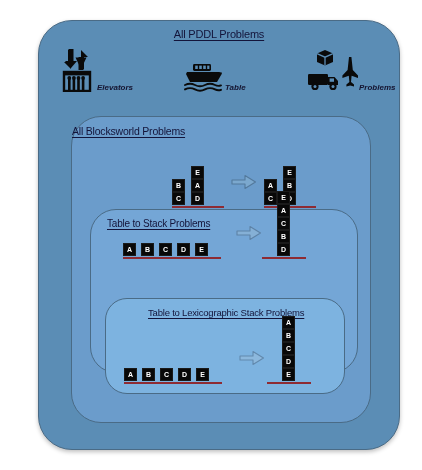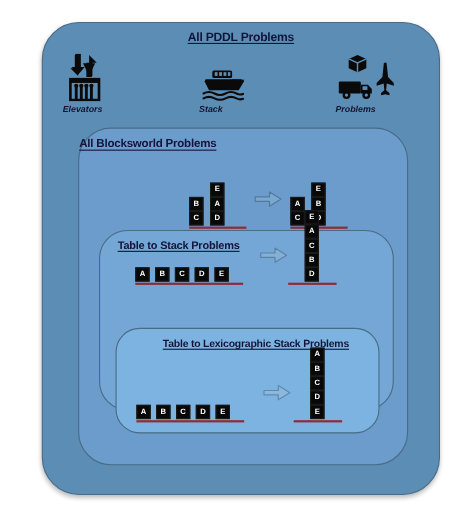--- a/index.html
+++ b/index.html
@@ -36,38 +36,38 @@
   #layer-lex{
     left:14px;top:88px;width:240px;height:96px;
     background:#7db3e0;
     border-radius:22px;
   }
 
   
   .title{
     position:absolute;
     color:#13143a;
-    font-weight:bold;
+    font-weight:normal;
     text-decoration:underline;
     text-underline-offset:2px;
     white-space:nowrap;
     letter-spacing:-0.2px;
   }
   #title-pddl{top:7px;left:0;width:100%;text-align:center;font-size:11px;}
   #title-blocks{top:8px;left:0;width:100%;font-size:10.5px;}
   #title-tts{top:8px;left:16px;font-size:10px;}
   #title-lex{top:8px;left:14px;font-size:9.5px;margin-left:28px;}
 
   
   #icons-row{
     position:absolute;top:27px;left:0;width:100%;
     display:flex;justify-content:center;align-items:flex-end;
     gap:48px;
   }
-  .icon-cell{display:flex;flex-direction:column;align-items:flex-start;width:76px;}
+  .icon-cell{display:flex;flex-direction:row;align-items:flex-end;width:76px;}
   .icon-art{height:44px;display:flex;align-items:flex-end;justify-content:center;}
   .icon-label{
     margin-top:3px;font-size:8px;font-style:italic;color:#14132f;font-weight:bold;
   }
   .stack{display:flex;flex-direction:column;}
   .row{display:flex;flex-direction:row;gap:5px;}
   .block{
     width:13px;height:13px;
     background:#080808;
     border:1px solid #1a1a1a;
@@ -134,21 +134,21 @@
             <rect x="26.2" y="5.6" width="2.2" height="3.4" fill="#5b8db5"></rect>
             <path d="M6 12 L38 12 L41 13.6 L36 22 L9 22 L5 14 Z"></path>
             <path d="M30 12 L41 12.6 L38 17 L30 17 Z"></path>
           </g>
           <g fill="none" stroke="#0a0a0a" stroke-width="1.9" stroke-linecap="round">
             <path d="M4 25 Q9 22.4 14 25 Q19 27.6 24 25 Q29 22.4 34 25 Q37 26.6 40 25.4"></path>
             <path d="M4 29.4 Q9 26.8 14 29.4 Q19 32 24 29.4 Q29 26.8 34 29.4 Q37 31 40 29.8"></path>
           </g>
         </svg>
       </div>
-      <div class="icon-label">Stack</div>
+      <div class="icon-label">Table</div>
     </div>
 
     <div class="icon-cell">
       <div class="icon-art">
         <svg width="54" height="44" viewBox="0 0 54 44">
           <g fill="#0a0a0a">
 
             <path d="M20 2 L28 5.6 L28 14 L20 17.6 L12 14 L12 5.6 Z"></path>
             <path d="M12 5.6 L20 9.2 L28 5.6" fill="none" stroke="#5b8db5" stroke-width="1.3"></path>
             <path d="M20 9.2 L20 17.6" fill="none" stroke="#5b8db5" stroke-width="1.3"></path>

